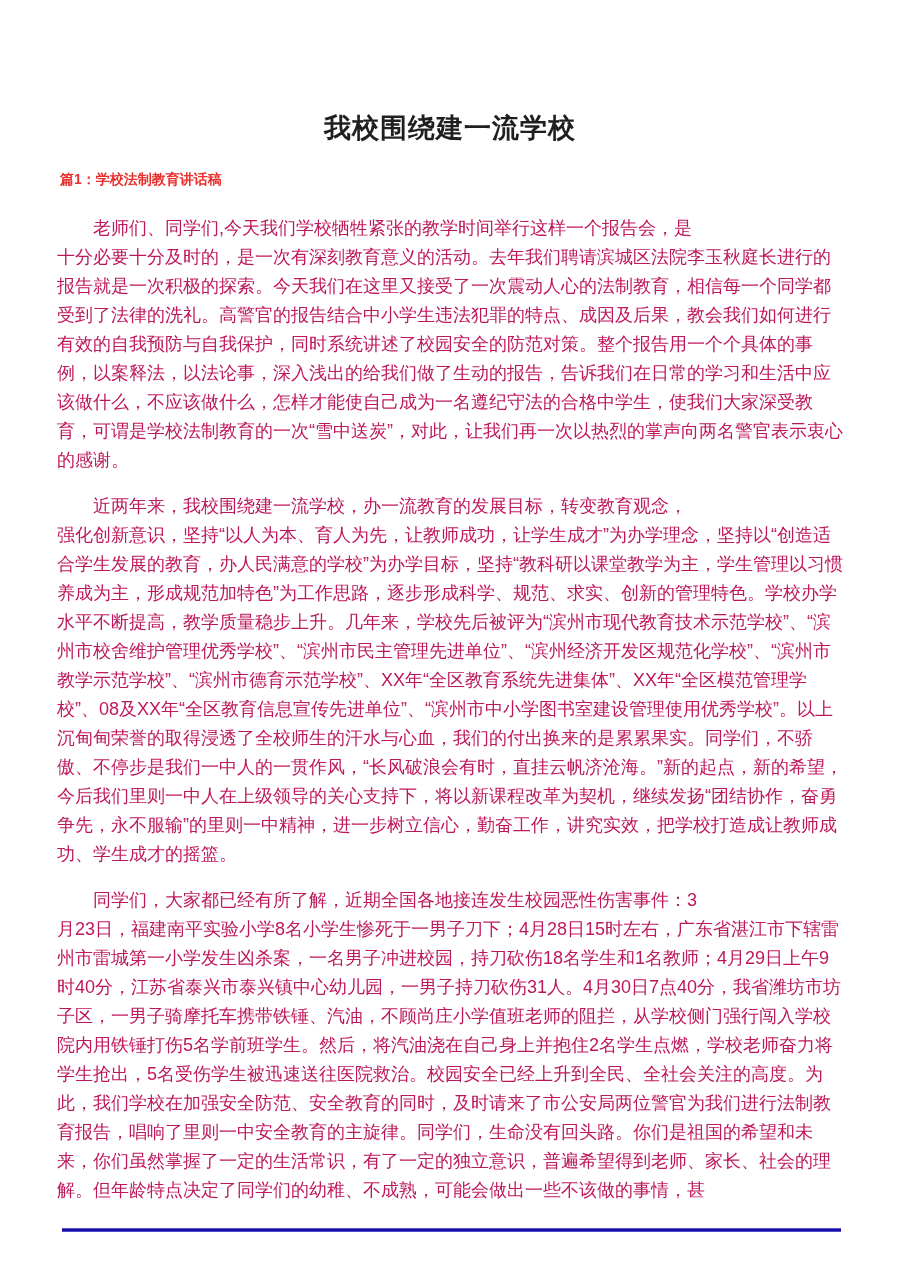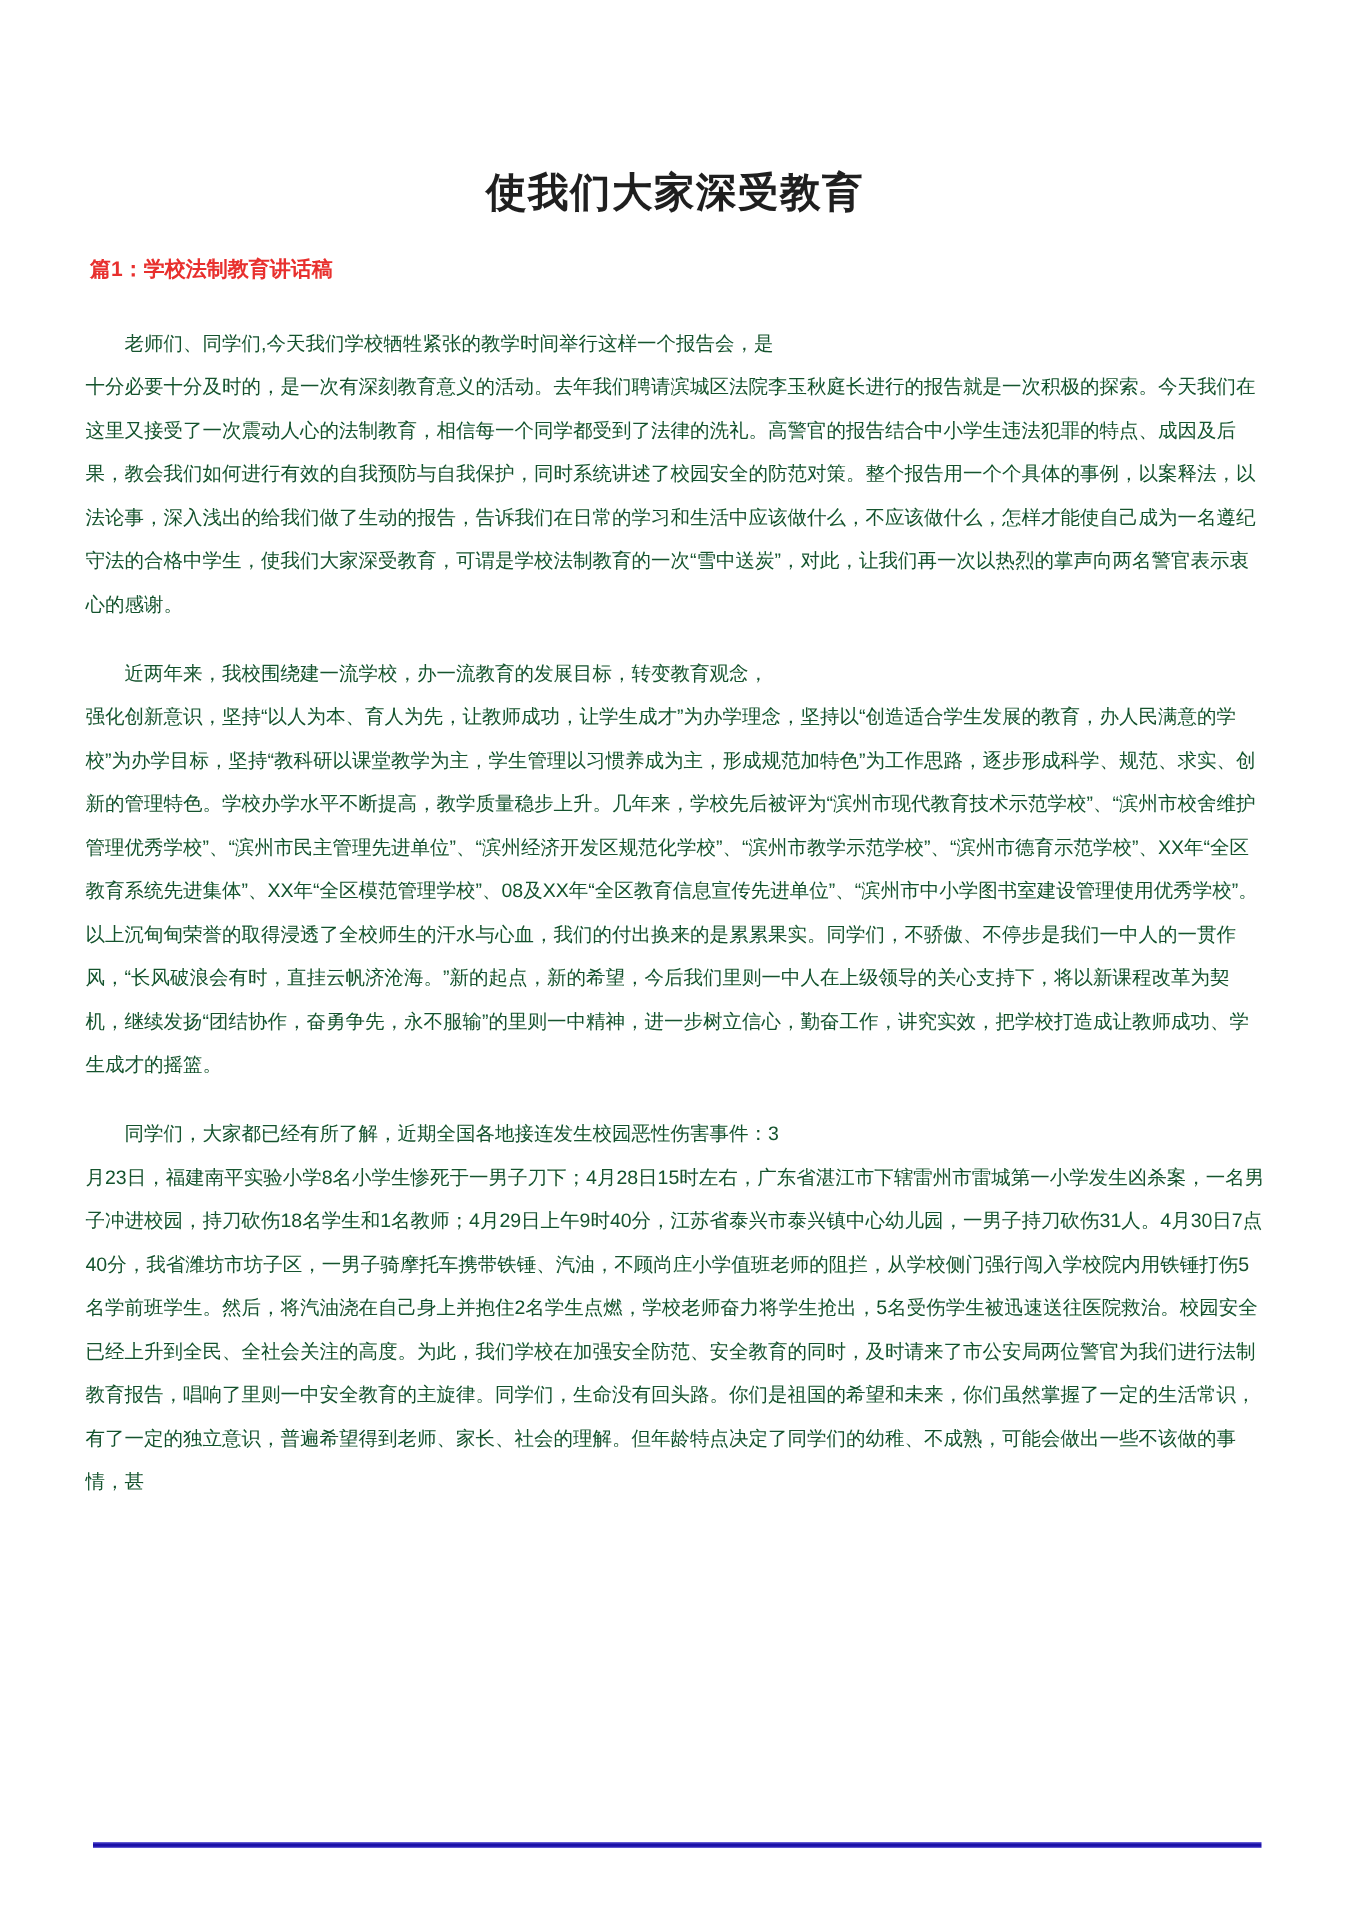--- a/index.html
+++ b/index.html
@@ -31,41 +31,41 @@
     font-size: 14px;
     line-height: 25px;
     font-weight: bold;
     color: #e8302e;
   }
   .content {
     margin: 22px 55px 0 57px;
   }
   .para {
     margin: 0 0 17px 0;
-    font-size: 13px;
+    font-size: 18px;
     line-height: 29px;
-    color: #14532d;
+    color: #be185d;
     text-indent: 2em;
     white-space: pre-wrap;
     word-break: break-all;
   }
   .divider {
     position: absolute;
     left: 62px;
     right: 59px;
     top: 1228px;
     height: 4px;
     background: linear-gradient(to bottom, #7a72e0, #1a10a8 35%, #1a10a8 70%, #7a72e0);
   }
 </style>
 </head>
 <body>
 
 <div class="page">
-  <h1 class="doc-title">使我们大家深受教育</h1>
+  <h1 class="doc-title">我校围绕建一流学校</h1>
 
   <h2 class="section-heading">篇1：学校法制教育讲话稿</h2>
 
   <div class="content">
     <p class="para">老师们、同学们,今天我们学校牺牲紧张的教学时间举行这样一个报告会，是
 十分必要十分及时的，是一次有深刻教育意义的活动。去年我们聘请滨城区法院李玉秋庭长进行的报告就是一次积极的探索。今天我们在这里又接受了一次震动人心的法制教育，相信每一个同学都受到了法律的洗礼。高警官的报告结合中小学生违法犯罪的特点、成因及后果，教会我们如何进行有效的自我预防与自我保护，同时系统讲述了校园安全的防范对策。整个报告用一个个具体的事例，以案释法，以法论事，深入浅出的给我们做了生动的报告，告诉我们在日常的学习和生活中应该做什么，不应该做什么，怎样才能使自己成为一名遵纪守法的合格中学生，使我们大家深受教育，可谓是学校法制教育的一次“雪中送炭”，对此，让我们再一次以热烈的掌声向两名警官表示衷心的感谢。</p>
     <p class="para">近两年来，我校围绕建一流学校，办一流教育的发展目标，转变教育观念，
 强化创新意识，坚持“以人为本、育人为先，让教师成功，让学生成才”为办学理念，坚持以“创造适合学生发展的教育，办人民满意的学校”为办学目标，坚持“教科研以课堂教学为主，学生管理以习惯养成为主，形成规范加特色”为工作思路，逐步形成科学、规范、求实、创新的管理特色。学校办学水平不断提高，教学质量稳步上升。几年来，学校先后被评为“滨州市现代教育技术示范学校”、“滨州市校舍维护管理优秀学校”、“滨州市民主管理先进单位”、“滨州经济开发区规范化学校”、“滨州市教学示范学校”、“滨州市德育示范学校”、XX年“全区教育系统先进集体”、XX年“全区模范管理学校”、08及XX年“全区教育信息宣传先进单位”、“滨州市中小学图书室建设管理使用优秀学校”。以上沉甸甸荣誉的取得浸透了全校师生的汗水与心血，我们的付出换来的是累累果实。同学们，不骄傲、不停步是我们一中人的一贯作风，“长风破浪会有时，直挂云帆济沧海。”新的起点，新的希望，今后我们里则一中人在上级领导的关心支持下，将以新课程改革为契机，继续发扬“团结协作，奋勇争先，永不服输”的里则一中精神，进一步树立信心，勤奋工作，讲究实效，把学校打造成让教师成功、学生成才的摇篮。</p>
     <p class="para">同学们，大家都已经有所了解，近期全国各地接连发生校园恶性伤害事件：3
 月23日，福建南平实验小学8名小学生惨死于一男子刀下；4月28日15时左右，广东省湛江市下辖雷州市雷城第一小学发生凶杀案，一名男子冲进校园，持刀砍伤18名学生和1名教师；4月29日上午9时40分，江苏省泰兴市泰兴镇中心幼儿园，一男子持刀砍伤31人。4月30日7点40分，我省潍坊市坊子区，一男子骑摩托车携带铁锤、汽油，不顾尚庄小学值班老师的阻拦，从学校侧门强行闯入学校院内用铁锤打伤5名学前班学生。然后，将汽油浇在自己身上并抱住2名学生点燃，学校老师奋力将学生抢出，5名受伤学生被迅速送往医院救治。校园安全已经上升到全民、全社会关注的高度。为此，我们学校在加强安全防范、安全教育的同时，及时请来了市公安局两位警官为我们进行法制教育报告，唱响了里则一中安全教育的主旋律。同学们，生命没有回头路。你们是祖国的希望和未来，你们虽然掌握了一定的生活常识，有了一定的独立意识，普遍希望得到老师、家长、社会的理解。但年龄特点决定了同学们的幼稚、不成熟，可能会做出一些不该做的事情，甚</p>

